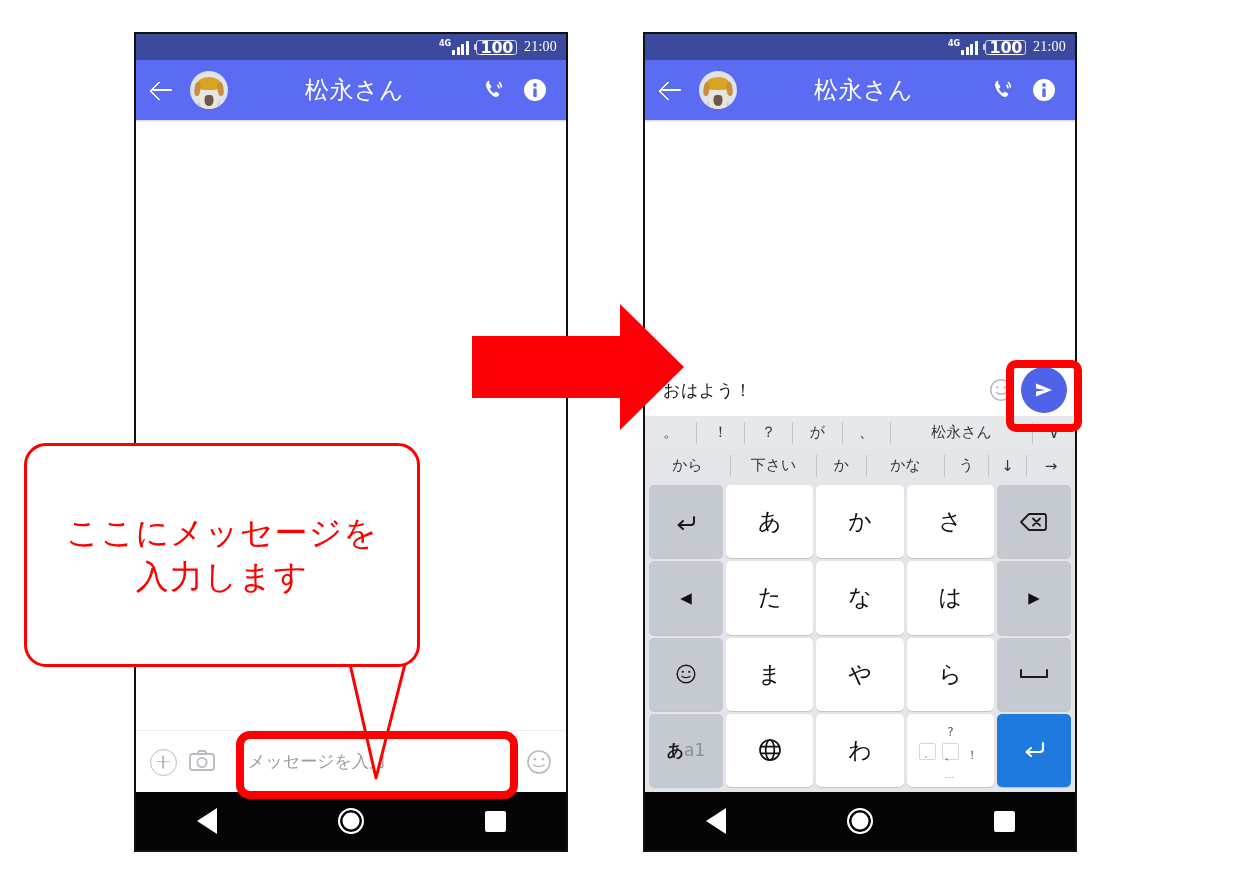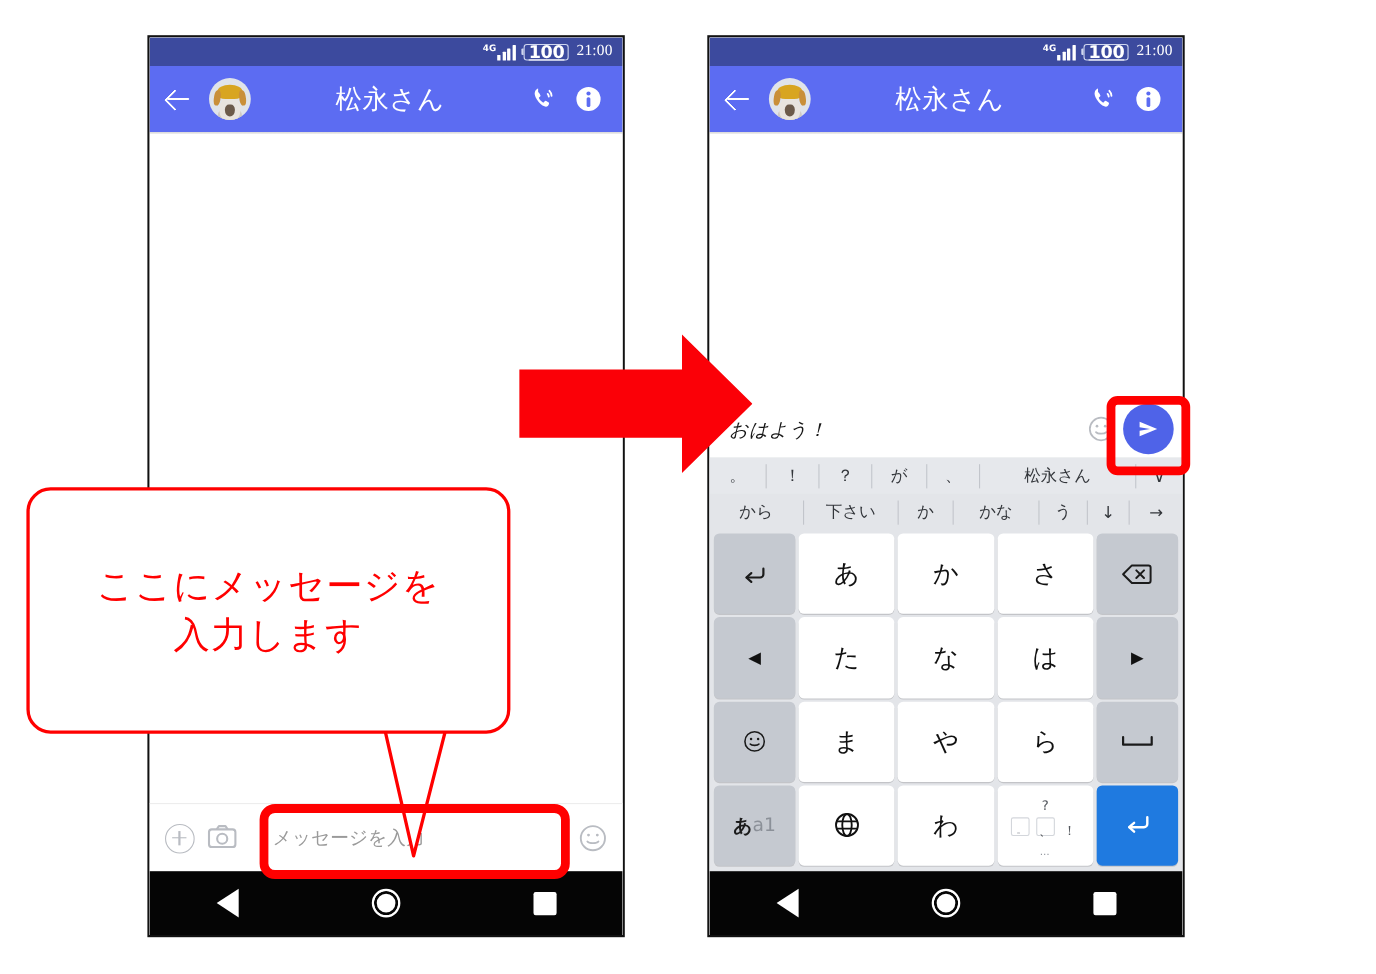--- a/index.html
+++ b/index.html
@@ -139,21 +139,21 @@
     width:0;height:0;border-top:13px solid transparent;border-bottom:13px solid transparent;
     border-right:20px solid #ffffff;
   }
   .nav-home{width:26px;height:26px;border-radius:50%;border:2.5px solid #ffffff;box-sizing:border-box;background:#fff;box-shadow:inset 0 0 0 2.5px #050505;}
   .nav-recent{width:21px;height:21px;background:#ffffff;border-radius:2px;}
 
   
   .compose{
     position:absolute;left:0;right:0;top:330px;height:52px;
     background:#ffffff;display:flex;align-items:center;
-    padding:0 8px 0 18px;box-sizing:border-box;font-style:italic;
+    padding:0 8px 0 18px;box-sizing:border-box;
   }
   .compose-text{flex:1 1 auto;font-size:17px;color:#161616;letter-spacing:.5px;}
   .compose-smiley{width:28px;height:28px;flex:0 0 auto;margin-right:6px;}
   .send-btn{
     width:46px;height:46px;border-radius:50%;background:#4f63e8;flex:0 0 auto;
     display:flex;align-items:center;justify-content:center;
   }
 
   
   .keyboard{
@@ -194,21 +194,21 @@
   .flick .r{right:18%;top:45%;font-size:12px;color:#55595f;}
   .flick .b{left:50%;bottom:10%;transform:translateX(-50%);letter-spacing:1px;}
   .flick .boxl,.flick .boxc{
     position:absolute;width:15px;height:15px;border:1px solid #d3d6db;border-radius:2px;top:40%;
   }
   .flick .boxl{left:14%;}
   .flick .boxc{left:40%;}
 
   
   .callout{
-    position:absolute;left:24px;top:443px;width:440px;height:224px;
+    position:absolute;left:24px;top:443px;width:396px;height:224px;
     border:3px solid #ff0000;border-radius:22px;background:#ffffff;
     display:flex;align-items:center;justify-content:center;
     text-align:center;color:#ff0000;font-size:33px;line-height:1.32;
     letter-spacing:1px;box-sizing:border-box;z-index:40;
   }
   .callout-tail{position:absolute;left:230px;top:660px;width:180px;height:120px;z-index:39;}
   .red-box-input{
     position:absolute;left:236px;top:731px;width:282px;height:68px;
     border:8px solid #ff0000;border-radius:14px;box-sizing:border-box;z-index:45;
   }

